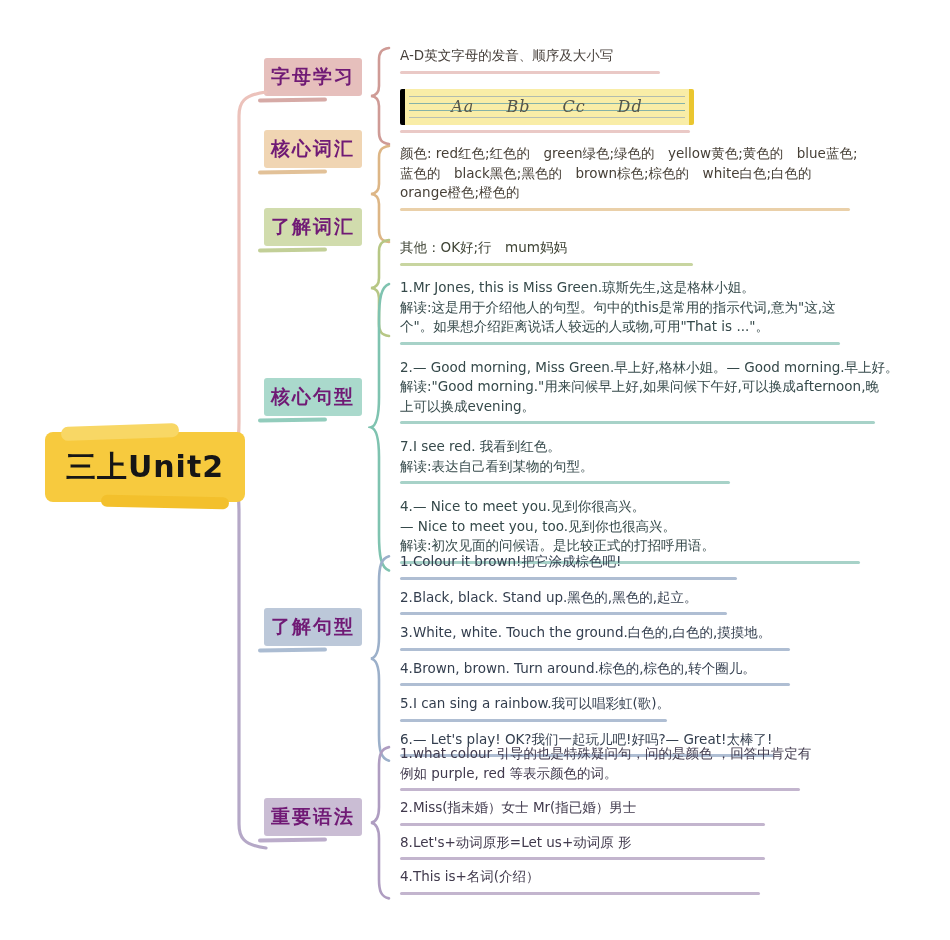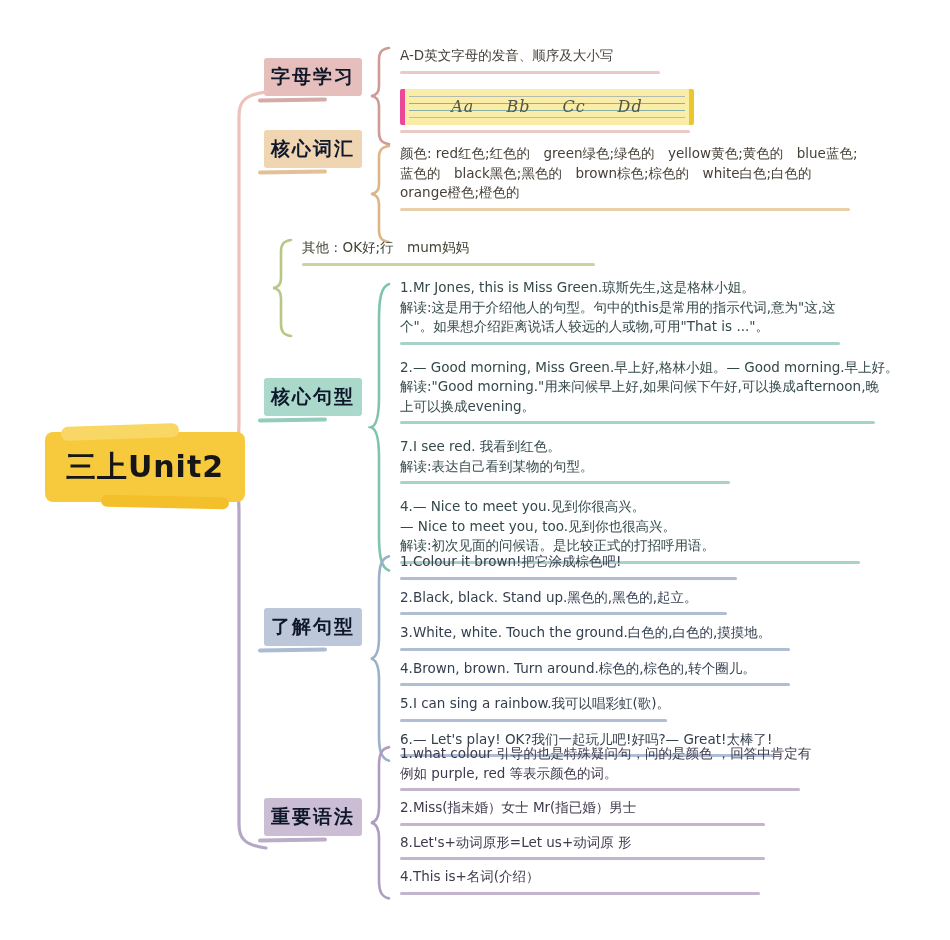--- a/index.html
+++ b/index.html
@@ -15,21 +15,21 @@
   
   .big-brace{position:absolute;left:226px;top:90px;width:42px;height:762px;z-index:1;}
   .big-brace path{fill:none;stroke-width:3.2;stroke-linecap:round;}
   .bb-pink{stroke:#ecc2bb;}
   .bb-purple{stroke:#b5a8c7;}
 
   
   .branch{position:absolute;left:264px;width:686px;display:flex;align-items:flex-start;}
   .tape{position:relative;flex:0 0 98px;height:38px;display:flex;align-items:center;justify-content:center;background:var(--tape);border-radius:3px;}
   .tape::after{content:"";position:absolute;left:-6px;bottom:-5px;width:70%;height:3.5px;background:var(--edge);border-radius:2px;transform:rotate(-1deg);opacity:.85;}
-  .tape span{font-size:19px;font-weight:700;color:#0f172a;letter-spacing:2px;white-space:nowrap;}
+  .tape span{font-size:19px;font-weight:700;color:#701a75;letter-spacing:2px;white-space:nowrap;}
   .brace{align-self:stretch;width:24px;min-height:26px;margin:0 8px 0 6px;flex:0 0 24px;}
   .brace path{fill:none;stroke:var(--edge);stroke-width:2.6;stroke-linecap:round;}
   .content{flex:1 1 auto;display:flex;flex-direction:column;padding-top:0;}
   .item{margin-bottom:11px;}
   .txt{color:var(--txt);font-size:13.5px;line-height:19.5px;white-space:pre-line;}
   .ul{height:3px;border-radius:2px;background:var(--line);margin-top:5px;}
 
   .b1{--tape:#e6bfbc;--edge:#cf9b96;--line:#eac9c6;--txt:#463f3a;top:46px;}
   .b2{--tape:#f0d5b3;--edge:#ddb686;--line:#ead0a9;--txt:#463f36;top:144px;}
   .b3{--tape:#d1dcad;--edge:#b7c785;--line:#c8d5a0;--txt:#3e4334;top:238px;}
@@ -40,21 +40,21 @@
   .b2 .tape{margin-top:-14px;}
   .b3 .tape{margin-top:-30px;}
   .b4 .tape{margin-top:100px;}
   .b5 .tape{margin-top:56px;}
   .b6 .tape{margin-top:54px;}
   .b4 .item{margin-bottom:13px;}
   .b5 .item{margin-bottom:8px;}
   .b6 .item{margin-bottom:7px;}
 
   
-  .letters-box{position:relative;width:284px;height:36px;margin-top:4px;background:#f9eda7;border-left:5px solid #ec4899;border-right:5px solid #eac62f;border-radius:2px;display:flex;align-items:center;justify-content:center;gap:32px;}
+  .letters-box{position:relative;width:284px;height:36px;margin-top:4px;background:#f9eda7;border-left:5px solid #000000;border-right:5px solid #eac62f;border-radius:2px;display:flex;align-items:center;justify-content:center;gap:32px;}
   .pl{position:absolute;left:4px;right:4px;height:1px;}
   .p1{top:7px;background:#b2bcae;}
   .p2{top:14px;background:#85b2a8;}
   .p3{top:21px;background:#85b2a8;}
   .p4{top:28px;background:#b8bfb2;}
   .lt{position:relative;z-index:1;font-family:"DejaVu Serif","Liberation Serif",serif;font-style:italic;font-size:16px;color:#55554a;letter-spacing:1px;}
 </style>
 </head>
 <body>
 
@@ -108,20 +108,23 @@
       <div class="item">
         <div class="txt">颜色: red红色;红色的　green绿色;绿色的　yellow黄色;黄色的　blue蓝色;
 蓝色的　black黑色;黑色的　brown棕色;棕色的　white白色;白色的
 orange橙色;橙色的</div>
         <div class="ul" style="width:450px"></div>
       </div>
     </div>
   </div>
 
   <div class="branch b3">
+    <div class="tape">
+      <span>了解词汇</span>
+    </div>
     <svg class="brace" viewBox="0 0 24 100" preserveAspectRatio="none">
       <path d="M21,2 C13,3 11,7 11,14 L11,40 C11,46 8,49.5 3,50 C8,50.5 11,54 11,60 L11,86 C11,93 13,97 21,98" vector-effect="non-scaling-stroke"></path>
     </svg>
     <div class="content">
       <div class="item">
         <div class="txt">其他：OK好;行　mum妈妈</div>
         <div class="ul" style="width:293px"></div>
       </div>
     </div>
   </div>

